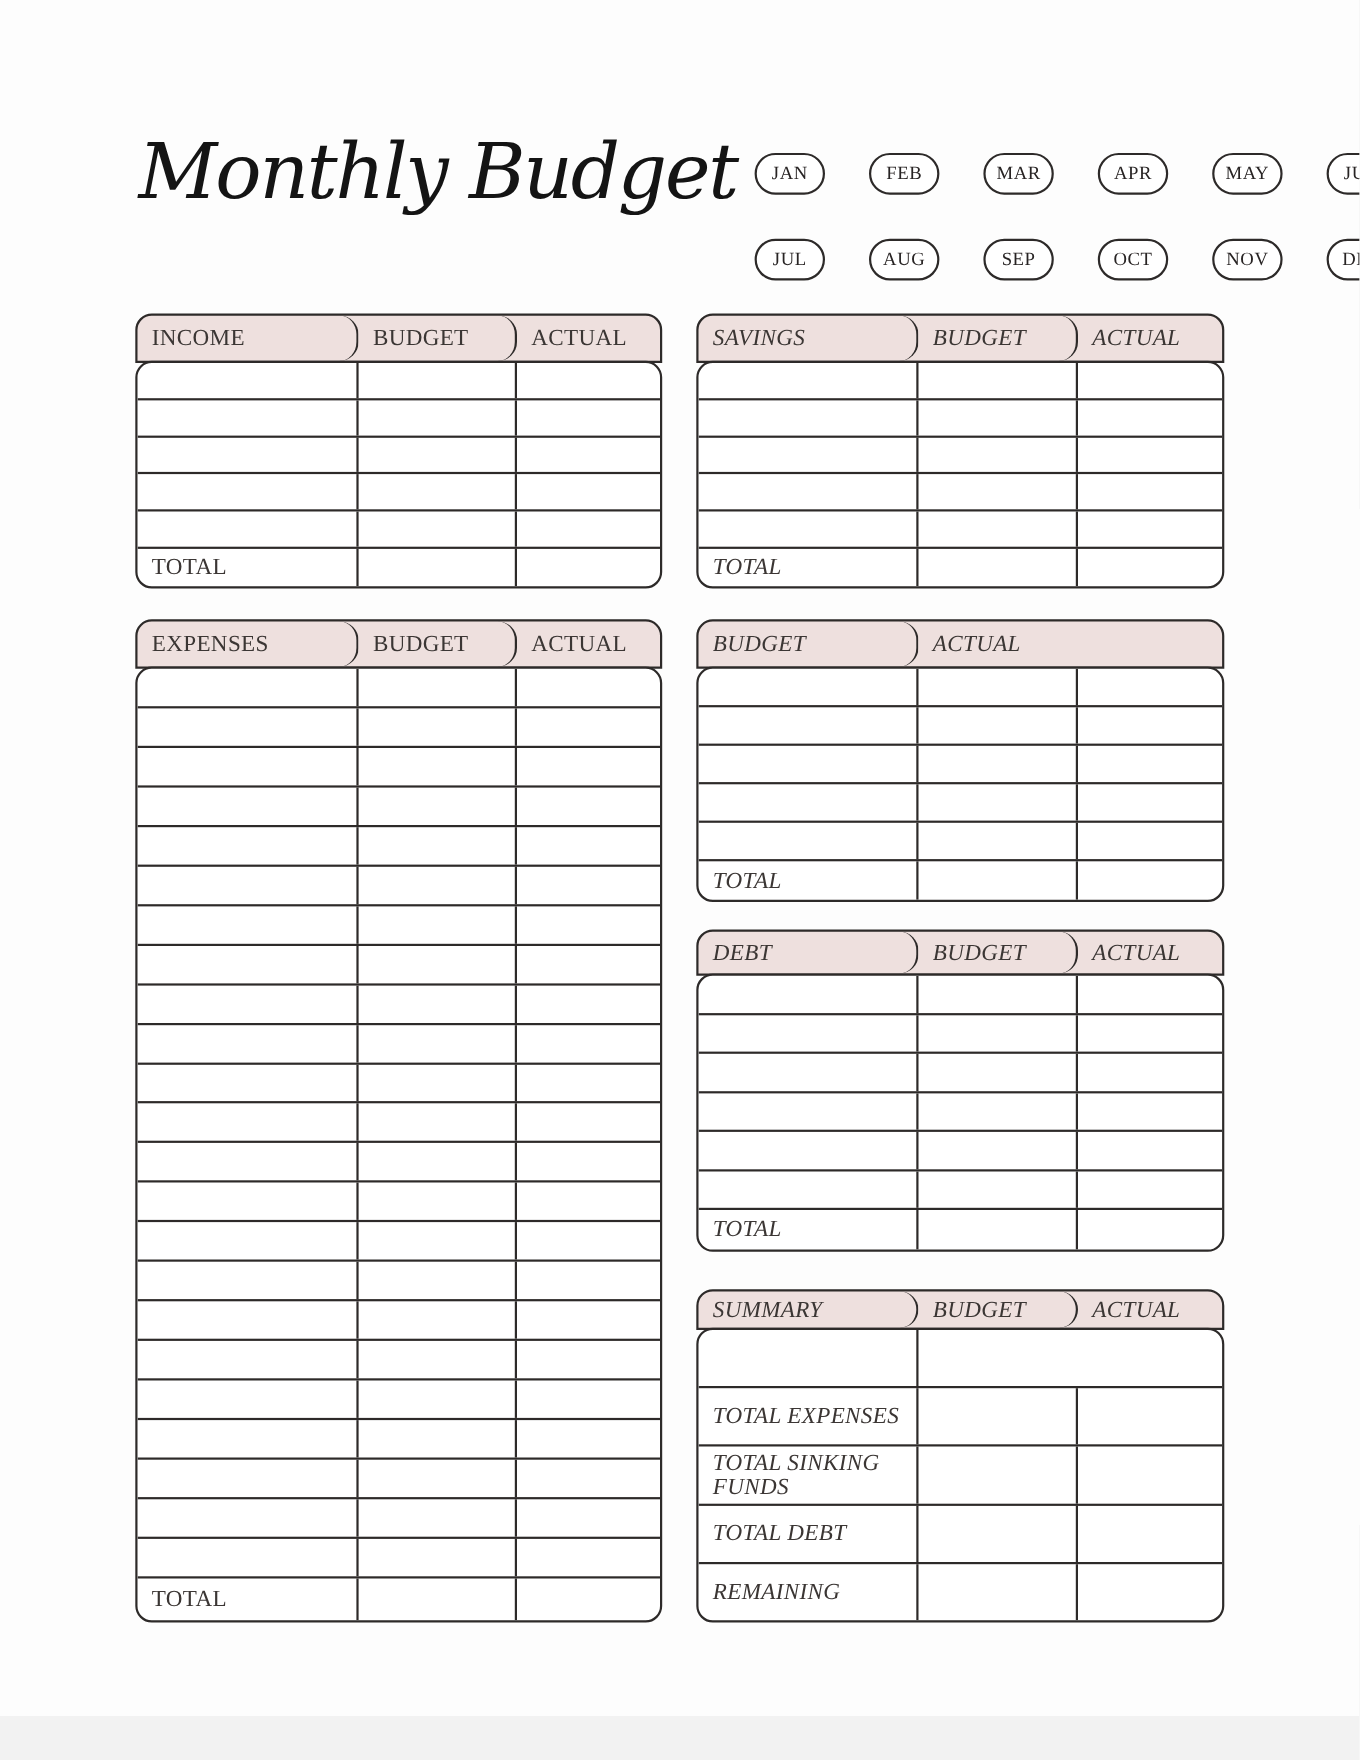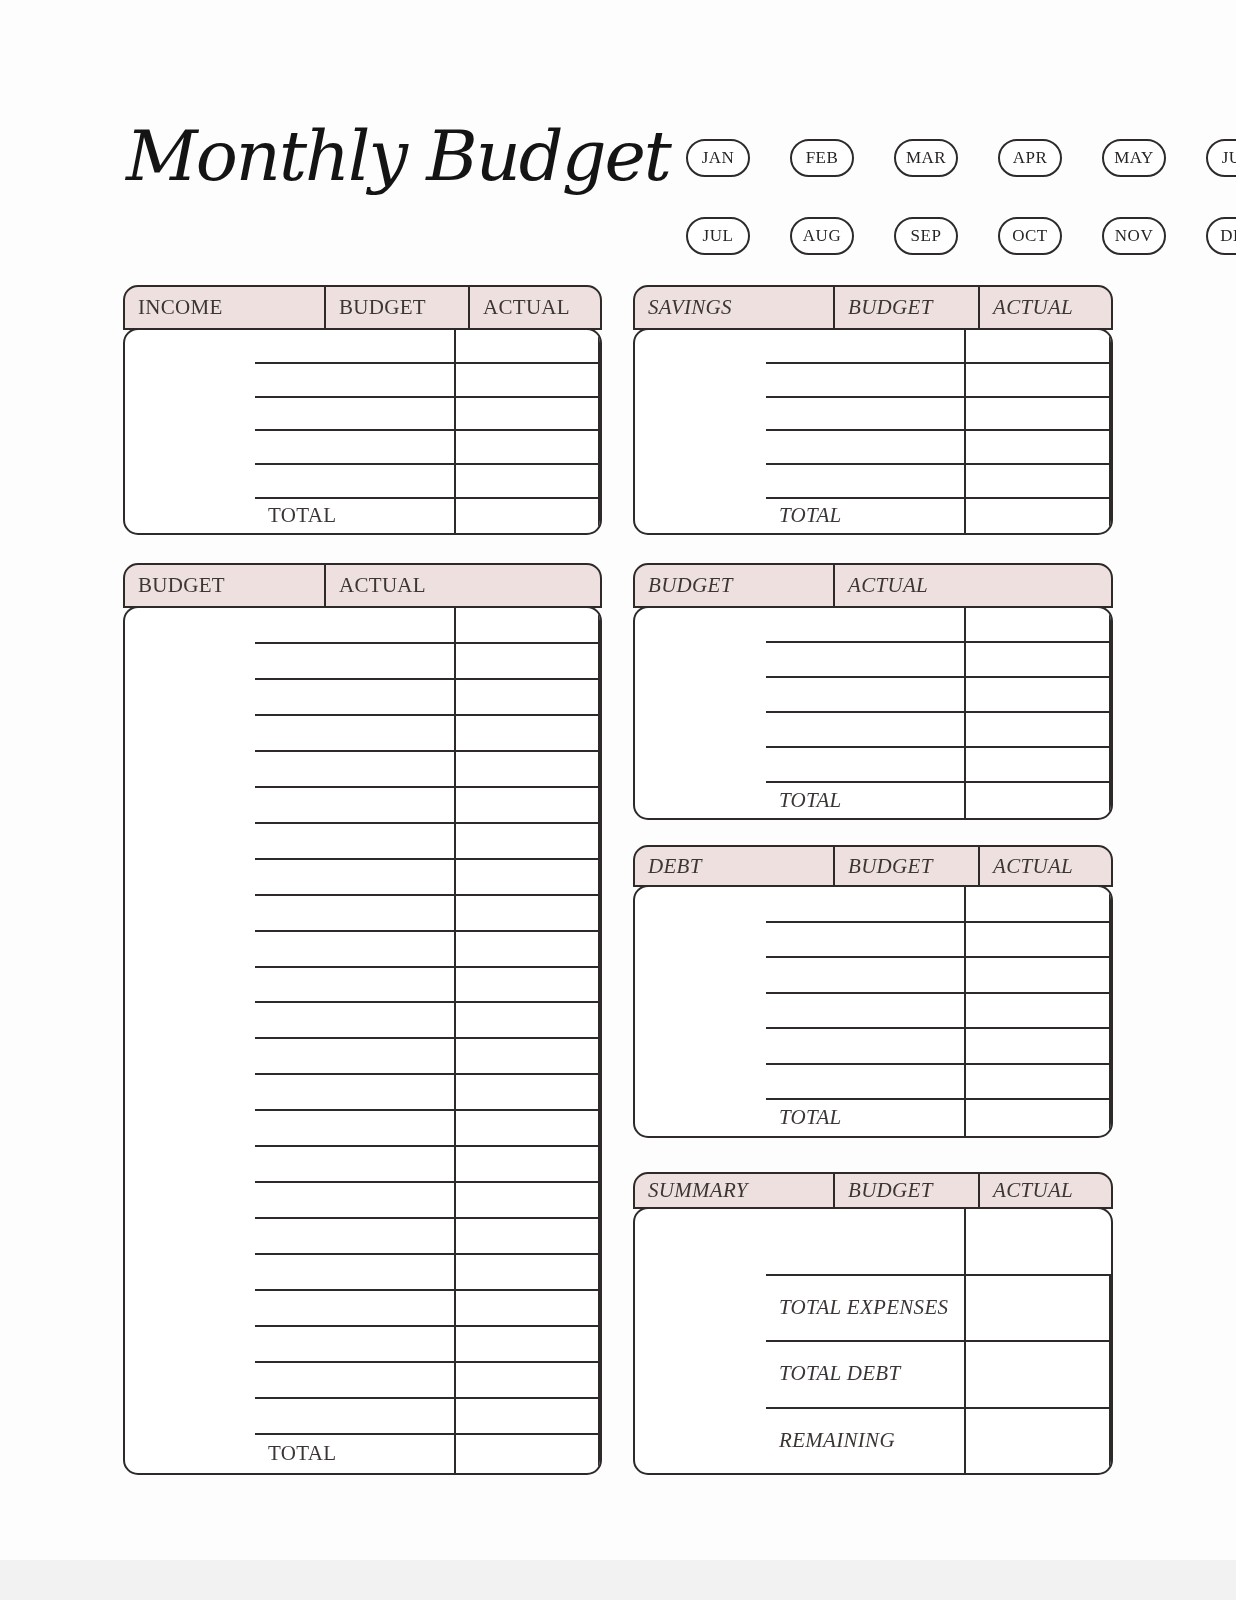--- a/index.html
+++ b/index.html
@@ -67,31 +67,32 @@
     border-radius:15px 15px 0 0;
   }
   .hcell{
     display:flex; align-items:center;
     padding-left:13px;
     font-size:21px;
     letter-spacing:0.3px;
     color:var(--text);
     border-right:2px solid var(--line);
     overflow:hidden;
+    border-radius:17px;
   }
   .hcell:last-child{ border-right:0;text-align:right; }
 
   .tbody{
     position:absolute; left:0; right:0;
     top:calc(var(--hh) - 2px); bottom:0;
     background:#fff;
     border:2px solid var(--line);
     border-radius:15px;
     overflow:hidden;
-    display:flex; flex-direction:column;align-items:flex-end;
+    display:flex; flex-direction:column;
   }
   .row{
     display:grid;
     grid-template-columns:var(--c1) var(--c2) 1fr;
     border-bottom:2px solid var(--line);
     flex:1 1 0;
     min-height:0;
   }
   .row:last-child{ border-bottom:0; }
   .cell{ border-right:2px solid var(--line); }
@@ -202,20 +203,21 @@
         <div class="row" style="flex: 0 0 34px;">
           <div class="cell lcell">TOTAL</div>
           <div class="cell"></div>
           <div class="cell"></div>
         </div>
       </div>
   </section>
 
   <section class="table t-left" style="top:563px;height:912px;--hh:45px">
     <div class="thead">
+      <div class="hcell">EXPENSES</div>
       <div class="hcell">BUDGET</div>
       <div class="hcell">ACTUAL</div>
     </div>
     <div class="tbody">
         <div class="row">
           <div class="cell"></div>
           <div class="cell"></div>
           <div class="cell"></div>
         </div>
         <div class="row">
@@ -430,20 +432,25 @@
         <div class="row">
           <div class="cell"></div>
           <div class="cell"></div>
         </div>
         <div class="row">
           <div class="cell lcell">TOTAL EXPENSES</div>
           <div class="cell"></div>
           <div class="cell"></div>
         </div>
         <div class="row">
+          <div class="cell lcell">TOTAL SINKING FUNDS</div>
+          <div class="cell"></div>
+          <div class="cell"></div>
+        </div>
+        <div class="row">
           <div class="cell lcell">TOTAL DEBT</div>
           <div class="cell"></div>
           <div class="cell"></div>
         </div>
         <div class="row">
           <div class="cell lcell">REMAINING</div>
           <div class="cell"></div>
           <div class="cell"></div>
         </div>
       </div>

